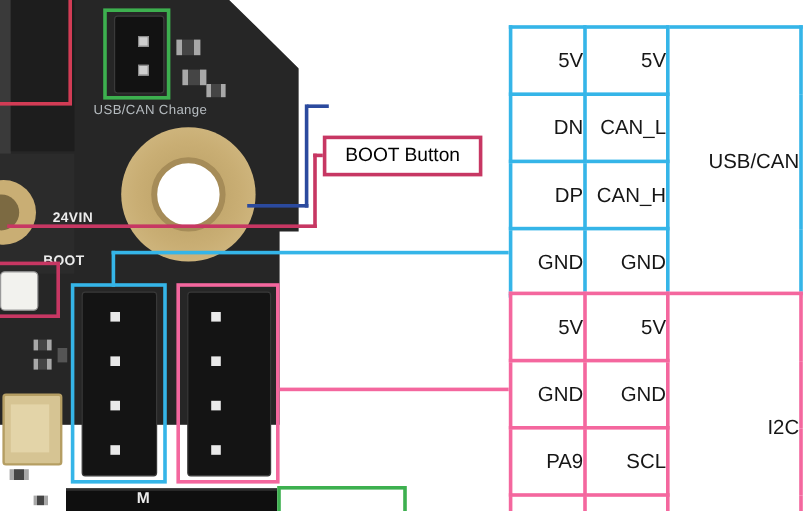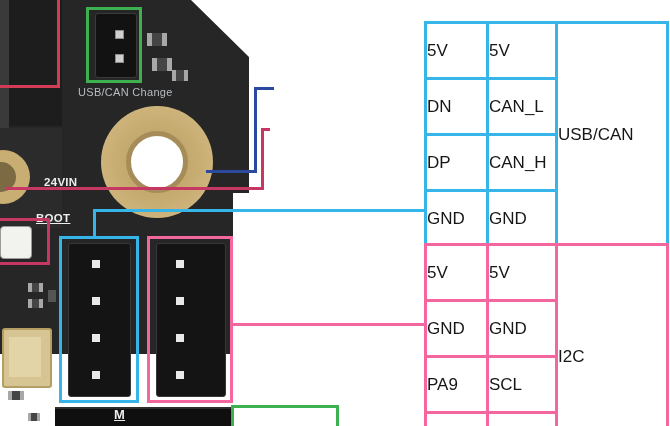--- a/index.html
+++ b/index.html
@@ -12,21 +12,21 @@
   
   .board{
     position:absolute;left:0;top:0;width:250px;height:354px;background:#262626;
     clip-path:polygon(0 0,191px 0,249px 57px,249px 193px,233px 193px,233px 426px,0 426px);
   }
   .edge-strip{left:0;top:0;width:9px;height:150px;background:#3a3a3a;}
   .dark-block{left:9px;top:0;width:53px;height:126px;background:#1d1d1d;}
   .mid-patch{left:0;top:128px;width:62px;height:100px;background:#2b2b2b;}
 
   .silk{position:absolute;color:#b6bcc0;font-size:11px;letter-spacing:.3px;}
-  .silk.white{color:#ececec;font-weight:600;font-size:11.5px;text-decoration:underline;}
+  .silk.white{color:#ececec;font-weight:600;font-size:11.5px;}
 
   
   .jumper-conn{left:95px;top:13px;width:40px;height:63px;background:#121212;border:1px solid #3a3a3a;border-radius:3px;}
   .metal-pin{width:7px;height:7px;background:#cfcfcf;border:1px solid #8b8b8b;}
   .smd{background:linear-gradient(90deg,#a8a8a8 0 25%,#454545 25% 75%,#a8a8a8 75%);}
   .smd-dark{background:#555;}
 
   .hole-outer{left:101px;top:106px;width:112px;height:112px;border-radius:50%;
     background:radial-gradient(circle,#b89d62 0%,#c9ae74 55%,#d6bf8a 100%);}
   .hole-inner{left:126px;top:131px;width:62px;height:62px;border-radius:50%;
@@ -68,21 +68,21 @@
   .line.pink{background:#f4679e;}
 
   
   .callout{position:absolute;box-sizing:border-box;background:#fff;display:flex;
     align-items:center;justify-content:center;font-size:16px;color:#000;}
   .rst-box{left:273px;top:73px;width:122px;height:33px;border:3px solid #2b4a9e;}
   .boot-box{left:269px;top:113px;width:133px;height:34px;border:3px solid #c73763;}
 
   
   .pin-table{position:absolute;border-collapse:collapse;background:#fff;table-layout:fixed;}
-  .pin-table td{border:3px solid;text-align:left;font-size:17px;color:#161616;padding:0;height:53px;vertical-align:middle;}
+  .pin-table td{border:3px solid;text-align:right;font-size:17px;color:#161616;padding:0;height:53px;vertical-align:middle;}
   .usbcan td{border-color:#35b5e8;}
   .i2c td{border-color:#f4679e;}
   td.c1{width:59px;} td.c2{width:66px;} td.lab{width:108px;}
   .usbcan{left:424px;top:21px;}
   .i2c{left:424px;top:243px;}
 </style>
 </head>
 <body>
 
 <div class="stage">
@@ -150,20 +150,23 @@
 
   <div class="line crimson" style="left:261px;top:128px;width:9px;height:3px;"></div>
   <div class="line crimson" style="left:261px;top:128px;width:3px;height:62px;"></div>
   <div class="line crimson" style="left:6px;top:187px;width:258px;height:3px;"></div>
 
   <div class="line cyan" style="left:93px;top:209px;width:331px;height:3px;"></div>
   <div class="line cyan" style="left:93px;top:209px;width:3px;height:30px;"></div>
 
   <div class="line pink" style="left:233px;top:323px;width:191px;height:3px;"></div>
 
+  <div class="callout boot-box">
+    <span>BOOT Button</span>
+  </div>
 
   <table class="pin-table usbcan">
     <tbody>
         <tr>
       <td class="c1">5V</td>
       <td class="c2">5V</td>
       <td class="lab" rowspan="4">USB/CAN</td>
     </tr>
     <tr>
       <td class="c1">DN</td>

